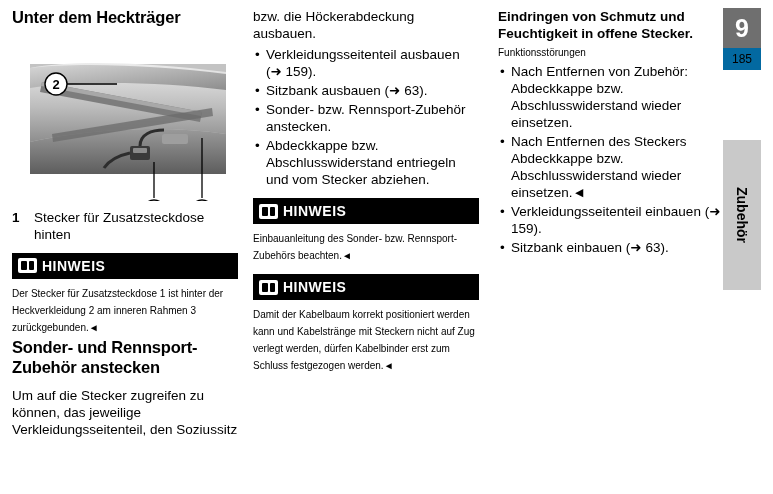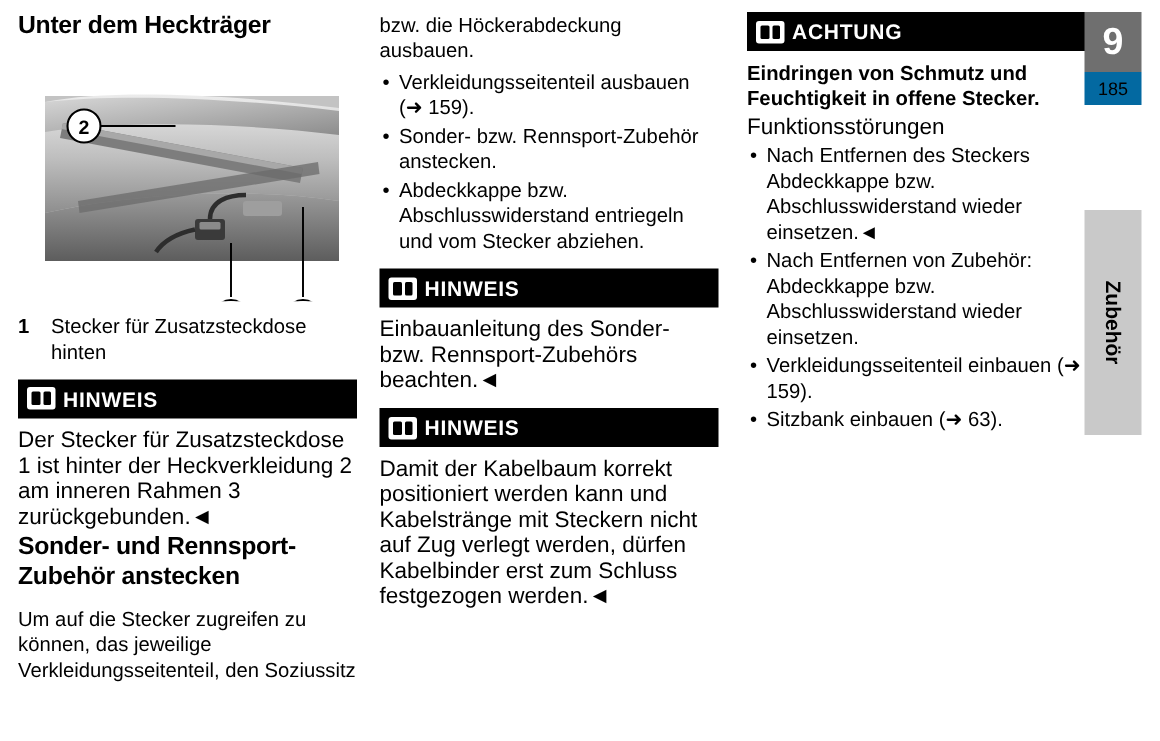--- a/index.html
+++ b/index.html
@@ -126,21 +126,21 @@
     background: #000000;
     border-radius: 1px;
   }
   .note-bar .note-label {
     font-size: 14px;
     font-weight: bold;
     letter-spacing: 0.5px;
     line-height: 1;
   }
   .note-body {
-    font-size: 15px;
+    font-size: 10px;
     line-height: 17px;
     margin: 0;
   }
   .note-strong {
     font-size: 13.5px;
     line-height: 17px;
     font-weight: bold;
     margin: 0 0 2px 0;
   }
 
@@ -283,20 +283,21 @@
 
     <h2 class="section-title spaced">Sonder- und Rennsport-Zubehör anstecken</h2>
     <p class="body-text">Um auf die Stecker zugreifen zu können, das jeweilige Verkleidungsseitenteil, den Soziussitz</p>
   </div>
 
   <div class="col col2">
     <p class="body-text">bzw. die Höckerabdeckung ausbauen.</p>
 
     <ul class="bullets">
       <li>Verkleidungsseitenteil ausbauen (➜ 159).</li>
+      <li>Sitzbank ausbauen (➜ 63).</li>
       <li>Sonder- bzw. Rennsport-Zubehör anstecken.</li>
       <li>Abdeckkappe bzw. Abschlusswiderstand entriegeln und vom Stecker abziehen.</li>
     </ul>
 
     <div class="note-bar">
       <span class="note-icon">
           <span class="glyph"></span>
         </span>
       <span class="note-label">HINWEIS</span>
     </div>
@@ -305,32 +306,26 @@
     <div class="note-bar">
       <span class="note-icon">
           <span class="glyph"></span>
         </span>
       <span class="note-label">HINWEIS</span>
     </div>
     <p class="note-body">Damit der Kabelbaum korrekt positioniert werden kann und Kabelstränge mit Steckern nicht auf Zug verlegt werden, dürfen Kabelbinder erst zum Schluss festgezogen werden.◄</p>
   </div>
 
   <div class="col col3">
-    <div class="note-bar" style="margin-top:0;">
-      <span class="note-icon">
-          <span class="glyph"></span>
-        </span>
-      <span class="note-label">ACHTUNG</span>
-    </div>
     <p class="note-strong">Eindringen von Schmutz und Feuchtigkeit in offene Stecker.</p>
     <p class="note-body">Funktionsstörungen</p>
 
     <ul class="bullets">
+      <li>Nach Entfernen von Zubehör: Abdeckkappe bzw. Abschlusswiderstand wieder einsetzen.</li>
       <li>Nach Entfernen des Steckers Abdeckkappe bzw. Abschlusswiderstand wieder einsetzen.◄</li>
-      <li>Nach Entfernen von Zubehör: Abdeckkappe bzw. Abschlusswiderstand wieder einsetzen.</li>
       <li>Verkleidungsseitenteil einbauen (➜ 159).</li>
       <li>Sitzbank einbauen (➜ 63).</li>
     </ul>
   </div>
 
   <div class="page-marker">
     <div class="num-box">9</div>
     <div class="pg-box">185</div>
   </div>
   <div class="side-tab">

